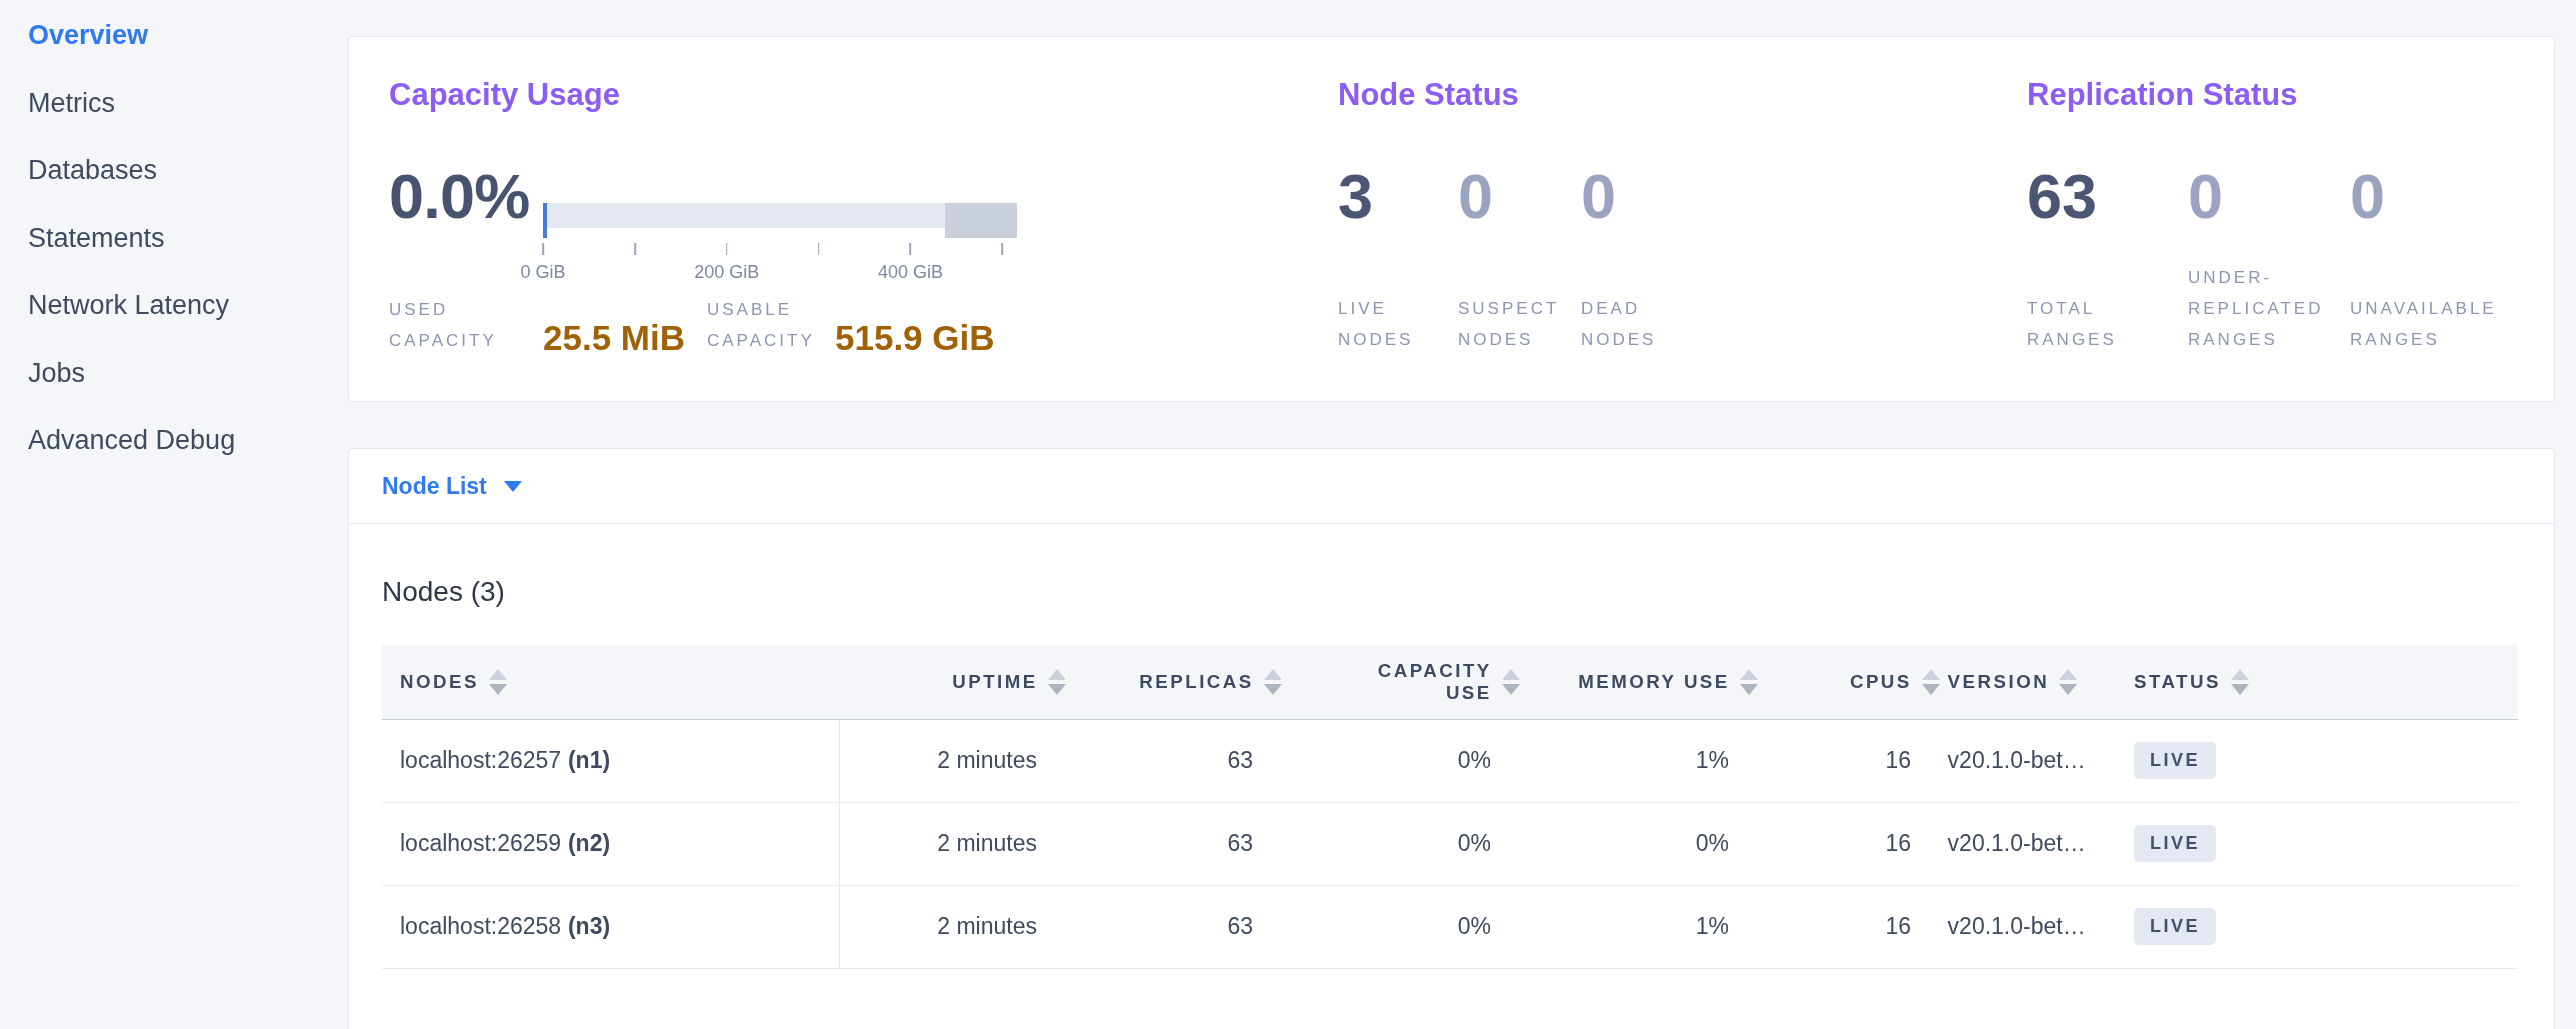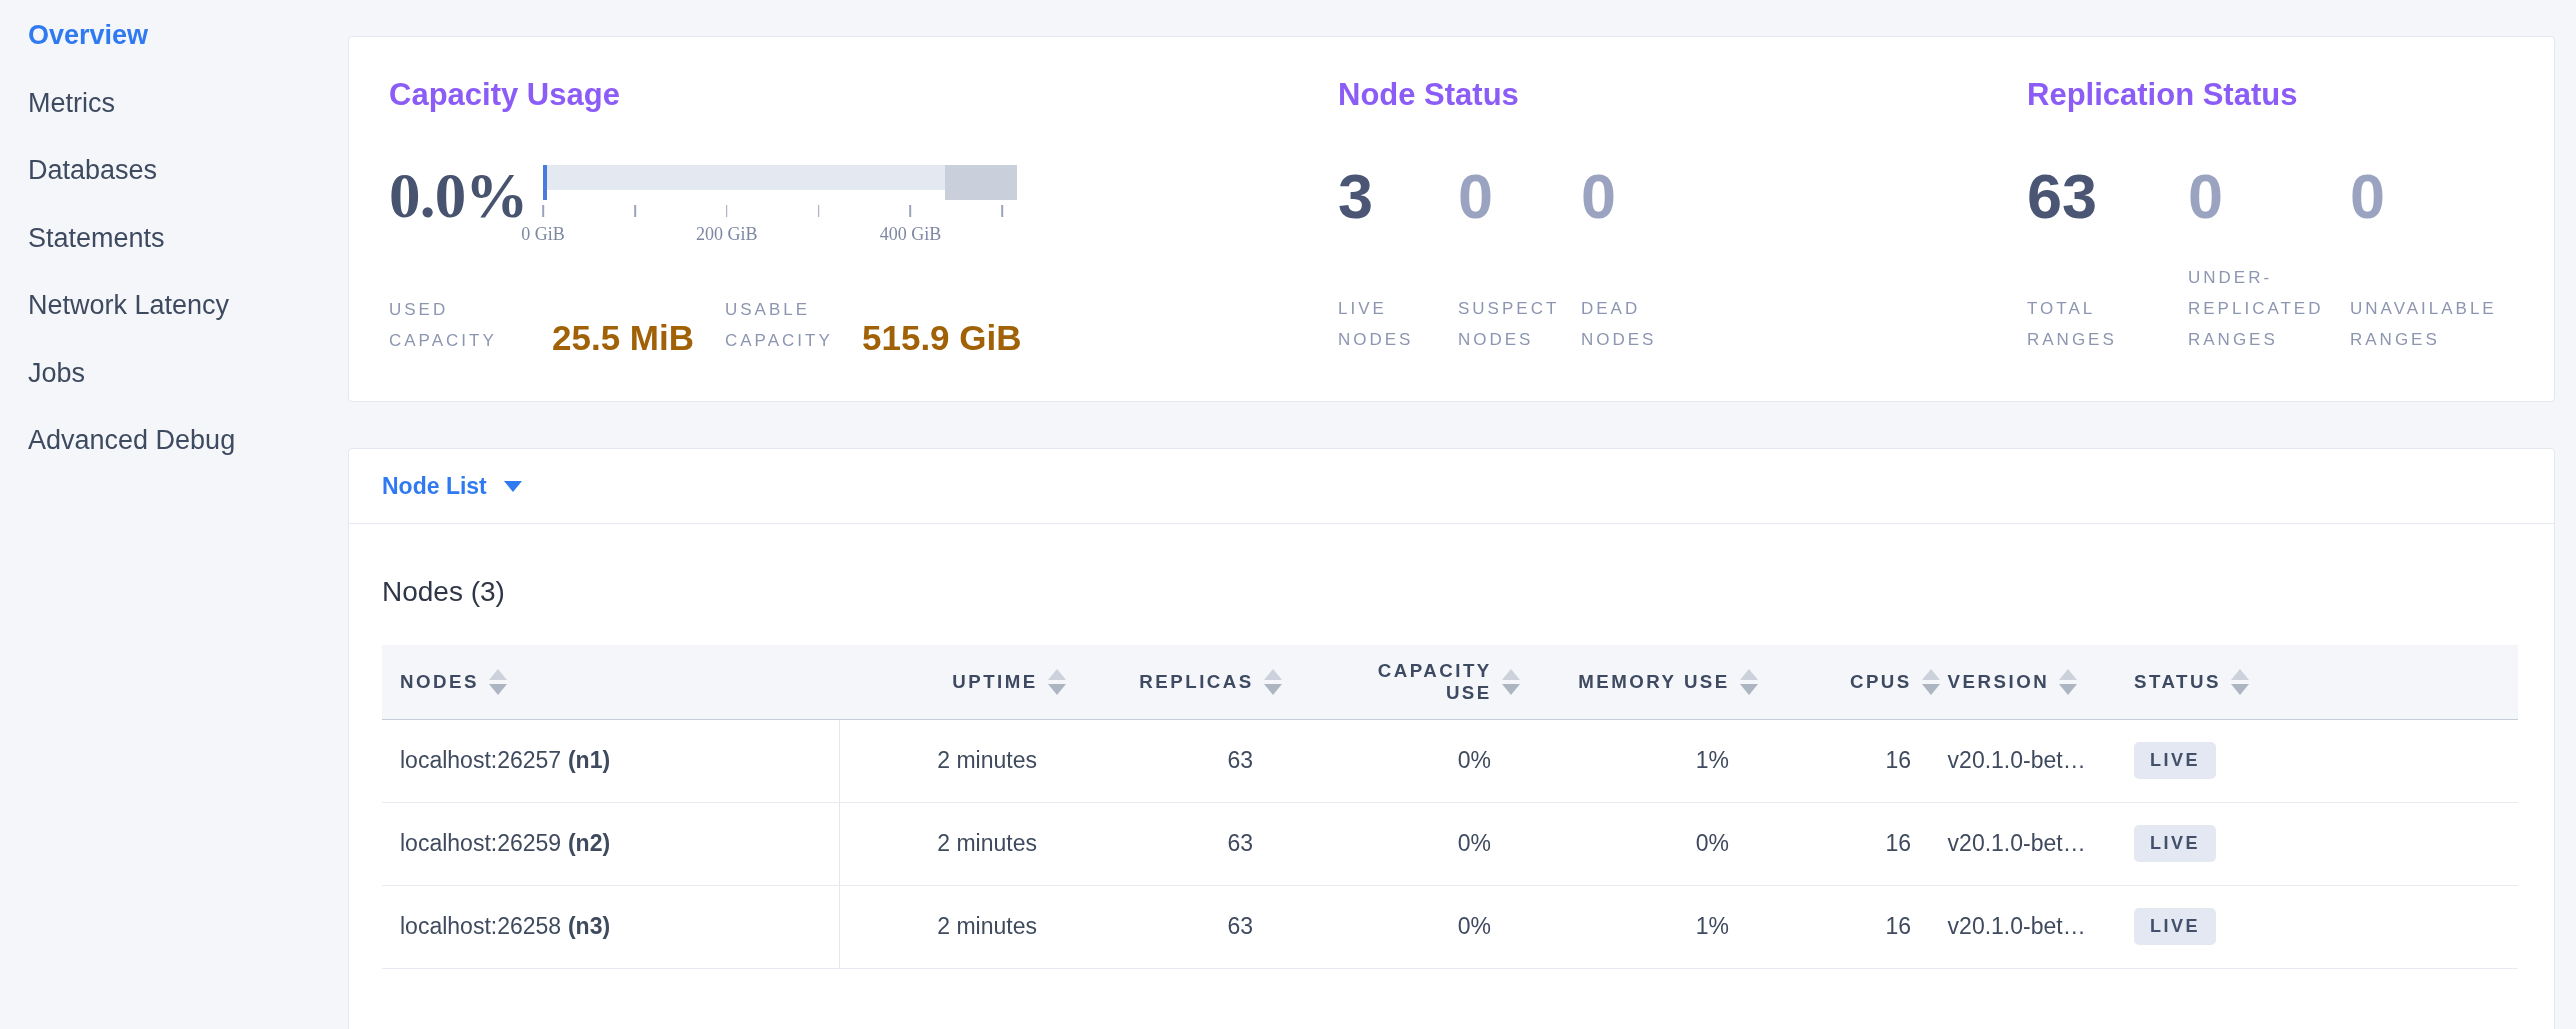--- a/index.html
+++ b/index.html
@@ -26,36 +26,36 @@
     background:#ffffff; border:0.8px solid #e3e7ee; border-radius:4.2px;
   }
 
   
   .card-summary { height:366px; padding:42px 0 0 40px; display:flex; }
   .section h2 { font-size:31px; line-height:31px; font-weight:600; color:#8b5cf6; }
   .sec-capacity { width:949px; flex:0 0 949px; }
   .sec-nodes    { width:689px;  flex:0 0 689px; }
   .sec-repl     { flex:1; }
 
-  .cap-row { margin-top:55px; display:flex; align-items:flex-start;font-family:Liberation Serif, serif; }
+  .cap-row { margin-top:55px; display:flex; align-items:flex-end; }
   .pct { width:154px; flex:0 0 154px; font-size:63px; line-height:63px; font-weight:600; color:#47536f; letter-spacing:-0.8px; }
 
   .gauge { position:relative; width:474px; height:25px; }
   .gauge-track { position:absolute; inset:0; background:#e4e8f1; }
   .gauge-other { position:absolute; top:0; right:0; height:35px; background:#c9cfdb; }
   .gauge-used  { position:absolute; top:0; left:0; height:35px; background:#4a7ade; }
   .gauge-ticks { position:absolute; left:0; top:40px; width:100%; height:12px; }
   .gauge-tick  { position:absolute; top:0; width:1.7px; height:12px; background:#9aa3ba; transform:translateX(-0.8px); }
   .gauge-tick-labels { position:absolute; left:0; top:59px; width:100%; height:20.4px; }
   .gauge-tick-label {
     position:absolute; top:0; transform:translateX(-50%);
     font-size:18px; color:#7d87a1; white-space:nowrap;
   }
 
-  .cap-stats { margin-top:66px; display:flex; align-items:flex-end;gap:9px; }
+  .cap-stats { margin-top:66px; display:flex; align-items:flex-end; }
   .stat-label { display:flex; flex-direction:column; justify-content:flex-end; }
   .stat-label span {
     font-size:17px; line-height:31px; letter-spacing:3px;
     color:#8d96b0; font-weight:500; white-space:nowrap;
   }
   .stat-label span:empty { display:none; }
   .lbl-used   { width:154px; flex:0 0 154px; }
   .val-used   { width:164px; flex:0 0 164px; }
   .lbl-usable { width:128px; flex:0 0 128px; }
   .cap-value  { font-size:35px; line-height:37px; font-weight:700; color:#a16207; white-space:nowrap; }

